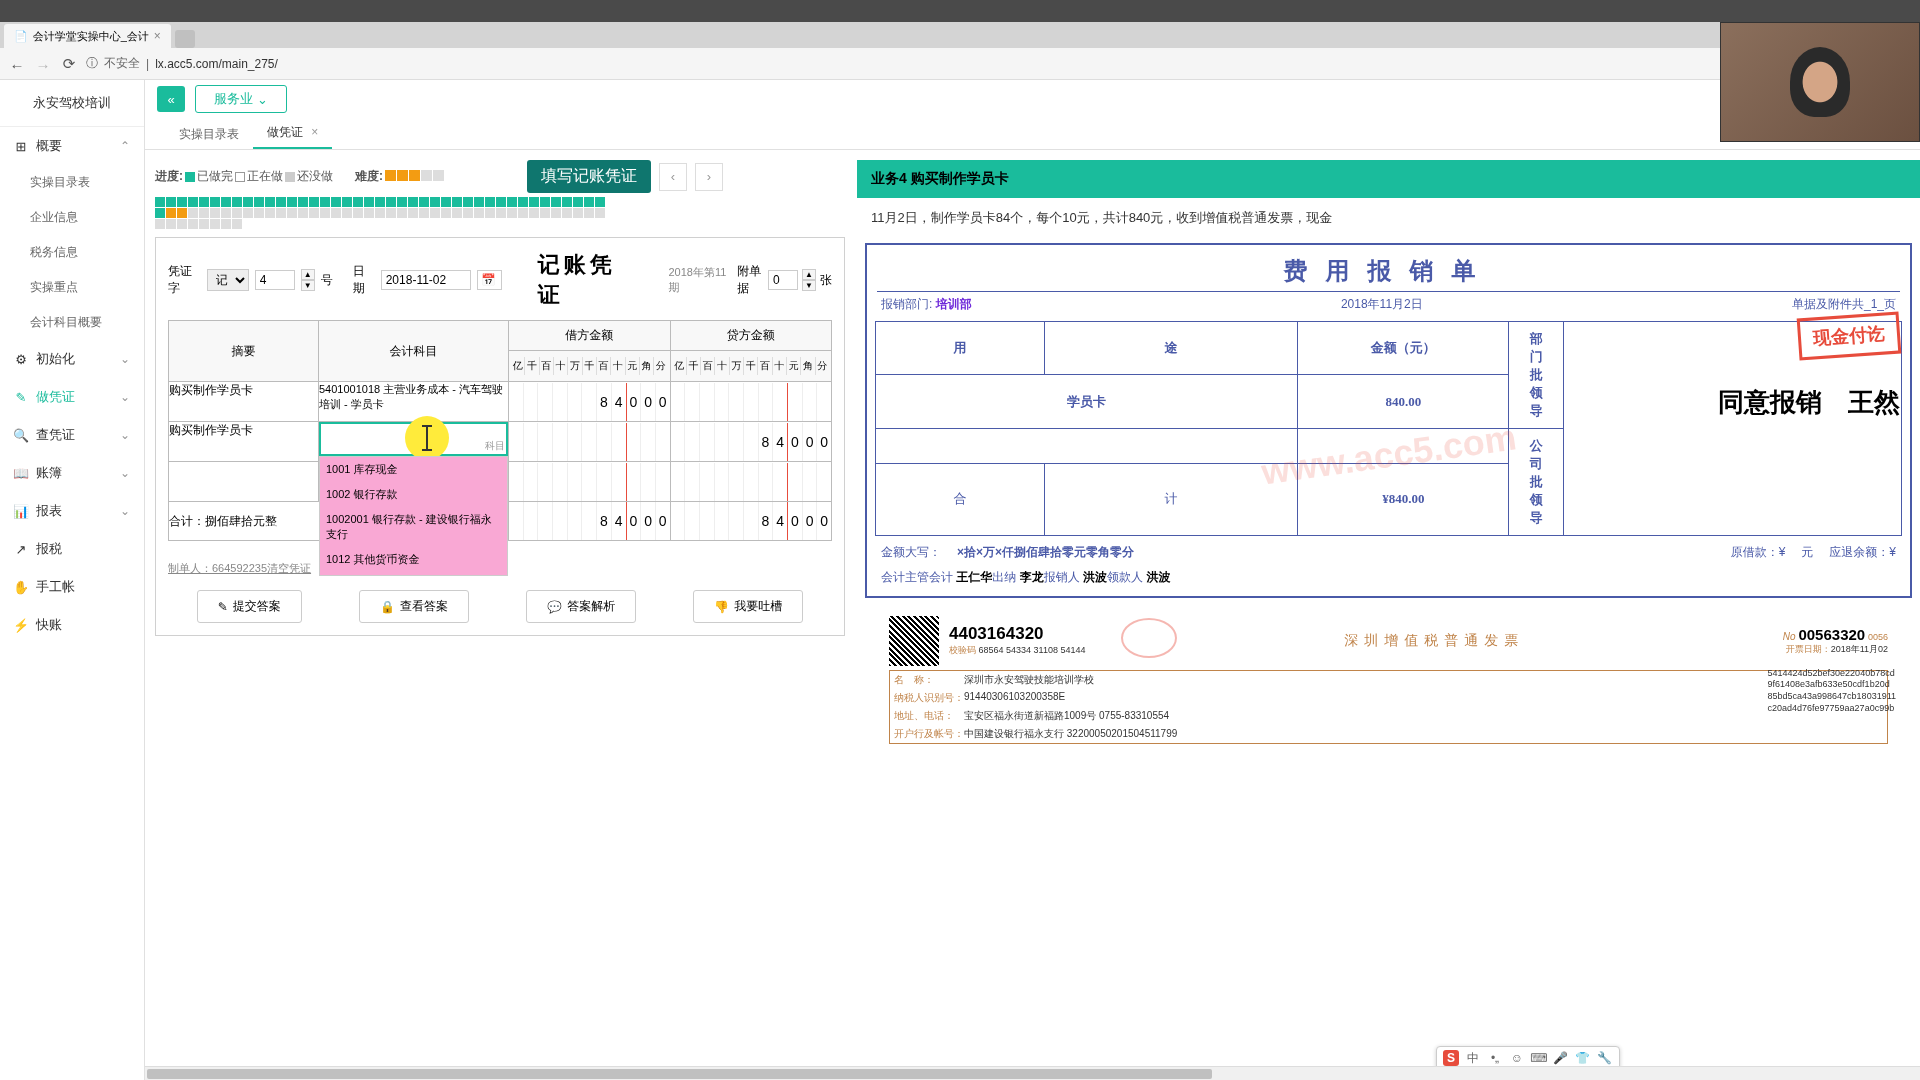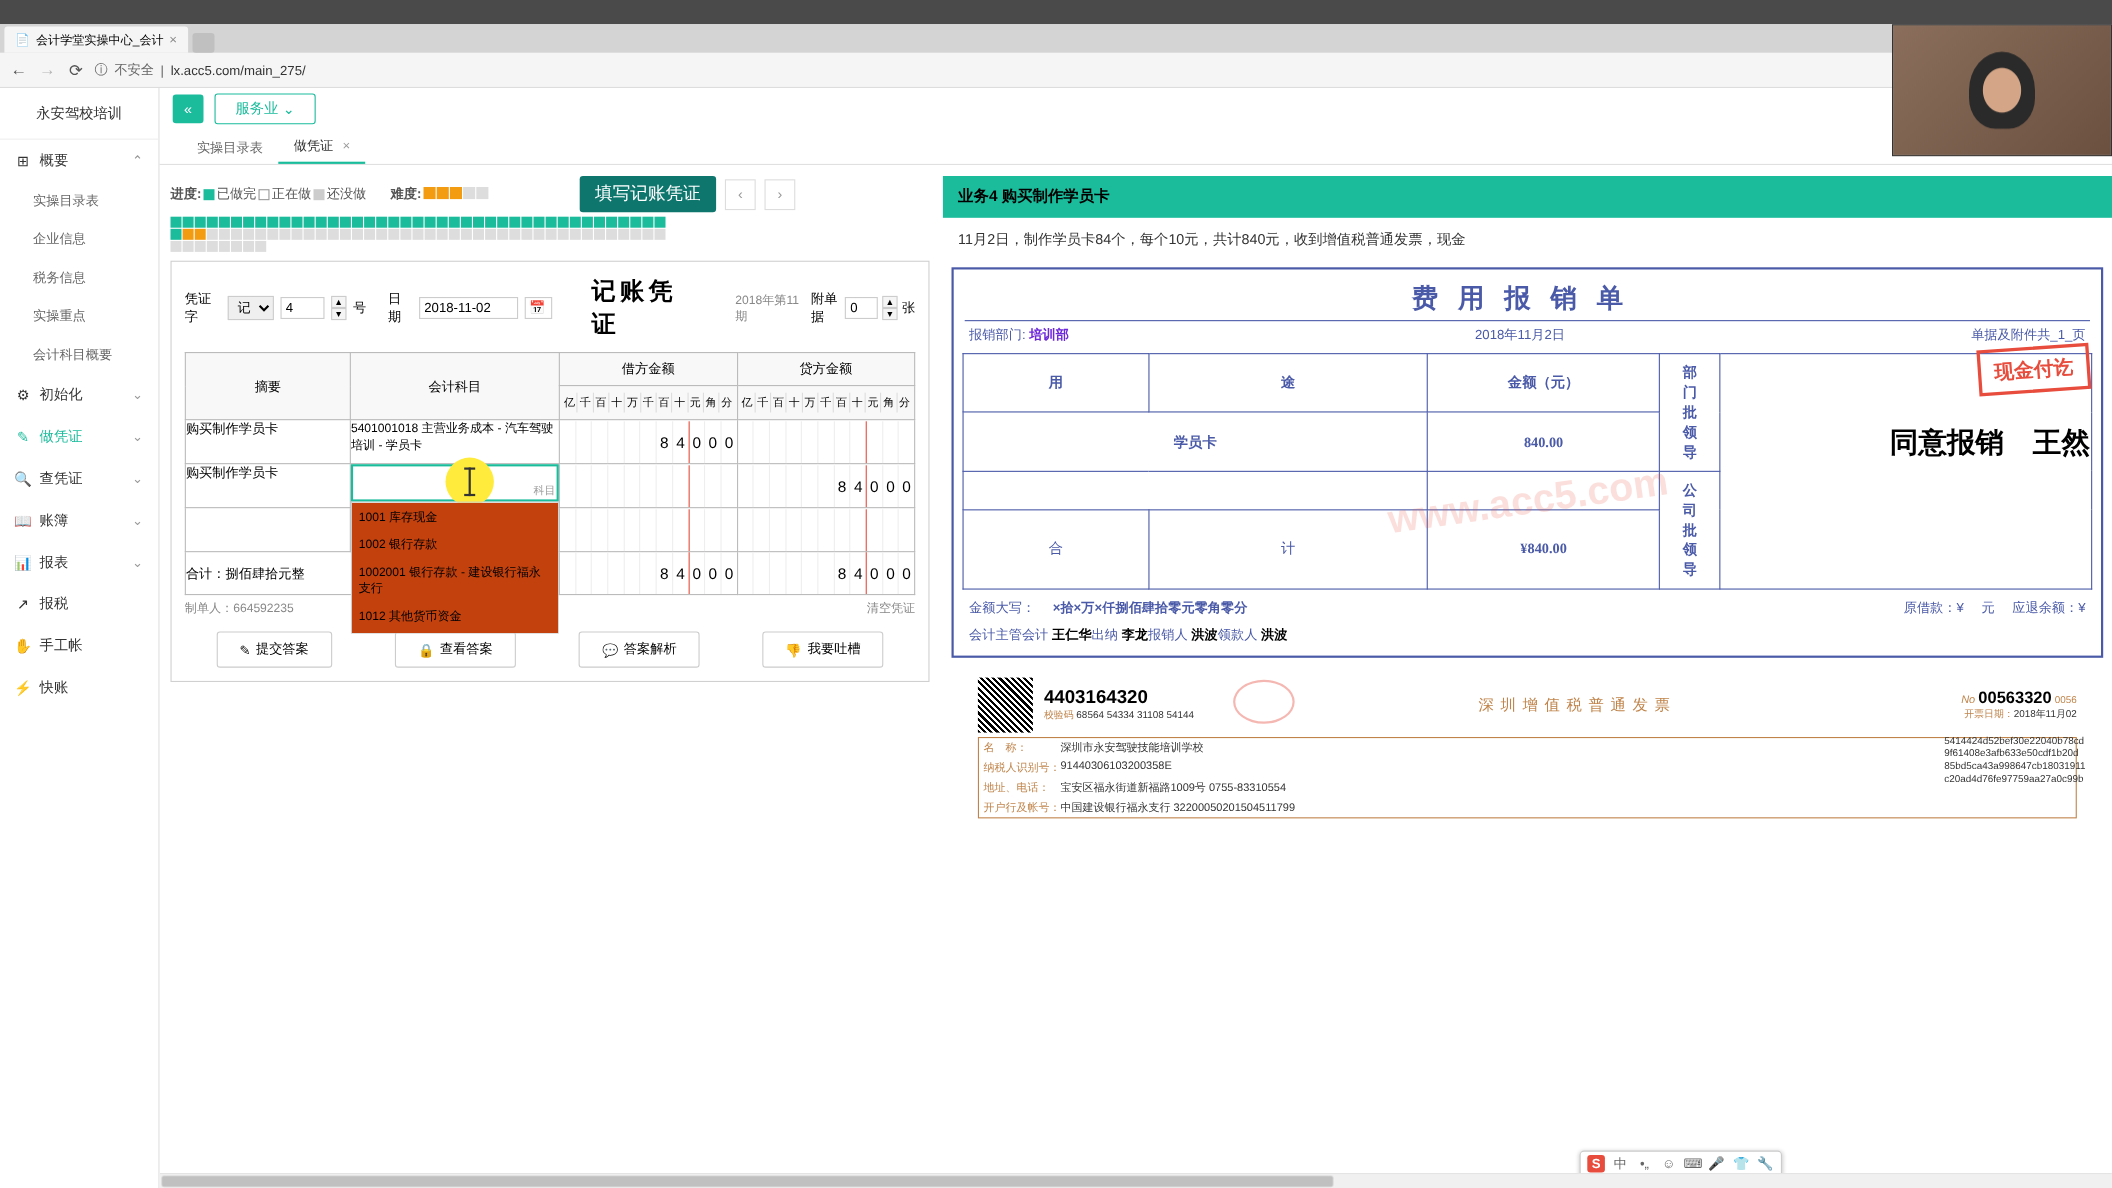--- a/index.html
+++ b/index.html
@@ -80,30 +80,30 @@
 .acct-cell { padding: 4px; font-size: 11px; vertical-align: top; }
 .acct-input-wrap { position: relative; }
 .acct-input { width: 100%; border: 2px solid #1abc9c; padding: 8px 4px; font-size: 12px; }
 .acct-badge { position: absolute; right: 3px; bottom: 3px; font-size: 10px; color: #999; }
 .amt-cell { padding: 0; }
 .amt-digits { display: flex; height: 100%; min-height: 38px; }
 .amt-digits span { flex: 1; border-left: 1px solid #eee; text-align: center; font-size: 14px; display: flex; align-items: center; justify-content: center; }
 .amt-digits span:first-child { border-left: none; }
 .total-cell { padding: 8px 4px; font-size: 12px; }
 
-.dropdown { position: absolute; top: 34px; left: 0; right: 0; background: #c2410c; border: 1px solid #ccc; z-index: 10; max-height: 120px; overflow-y: auto; }
+.dropdown { position: absolute; top: 34px; left: 0; right: 0; background: #f9a8d4; border: 1px solid #ccc; z-index: 10; max-height: 120px; overflow-y: auto; }
 .dd-item { padding: 5px 6px; font-size: 11px; cursor: pointer; }
 
 .highlight-circle { position: absolute; width: 44px; height: 44px; background: #ffeb3b; border-radius: 50%; top: -6px; left: 86px; z-index: 5; display: flex; align-items: center; justify-content: center; }
 .cursor-i { width: 2px; height: 26px; background: #333; position: relative; }
 .cursor-i::before, .cursor-i::after { content: ''; position: absolute; width: 10px; height: 2px; background: #333; left: -4px; }
 .cursor-i::before { top: 0; }
 .cursor-i::after { bottom: 0; }
 
-.vc-footer { display: flex; justify-content: space-between; font-size: 11px; color: #888; margin-top: 4px; }
+.vc-footer { display: flex; font-size: 11px; color: #888; margin-top: 20px; text-decoration: underline; }
 .vc-clear { cursor: pointer; }
 
 .action-row { display: flex; justify-content: space-around; margin-top: 14px; }
 .act-btn { padding: 7px 20px; border: 1px solid #ccc; background: #fff; font-size: 12px; display: flex; align-items: center; gap: 5px; border-radius: 3px; cursor: pointer; }
 
 .biz-panel { flex: 1; overflow: hidden; }
 .biz-hdr { background: #1abc9c; color: #000000; padding: 10px 14px; font-size: 14px; font-weight: bold; }
 .biz-desc { padding: 10px 14px; font-size: 13px; color: #333; line-height: 1.6; }
 .receipt-box { border: 2px solid #4a5aa8; margin: 4px 8px; background: #fff; position: relative; }
 .rc-title { text-align: center; font-size: 24px; letter-spacing: 18px; color: #4a5aa8; padding: 10px 0 4px; border-bottom: 1px solid #4a5aa8; margin: 0 10px; font-weight: bold; }

